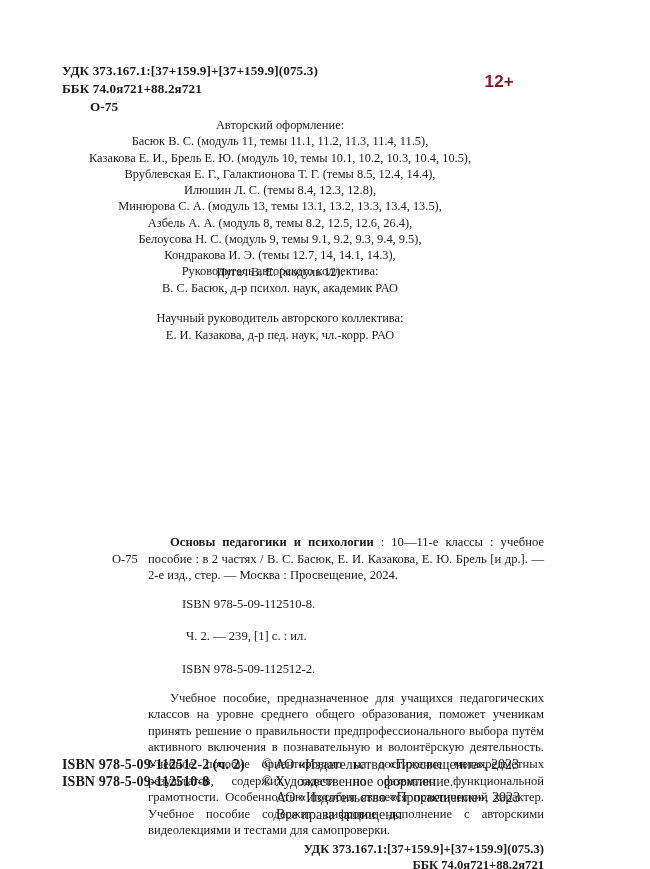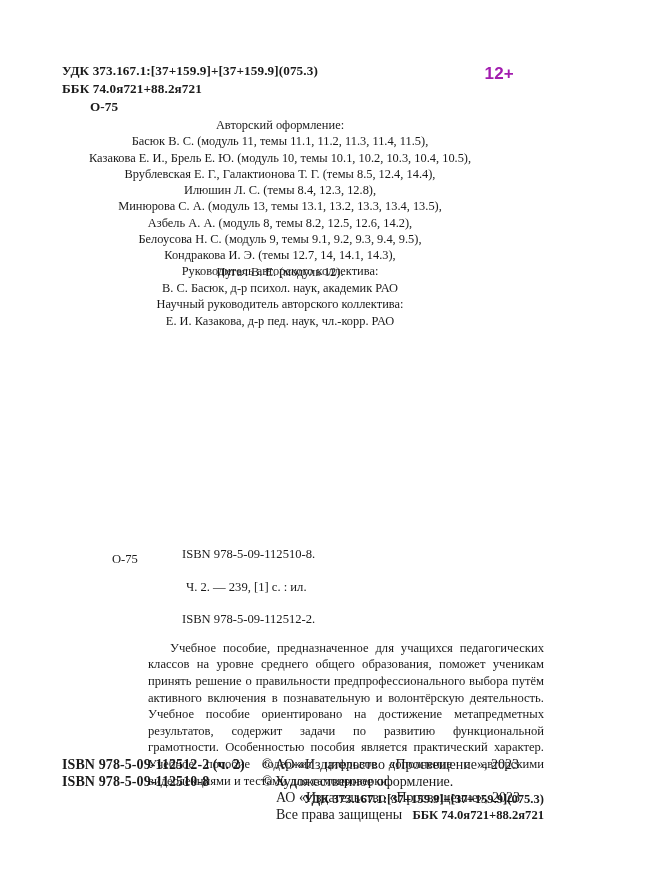--- a/index.html
+++ b/index.html
@@ -28,26 +28,26 @@
     letter-spacing: 0.1px;
     white-space: nowrap;
   }
   .udk-block .cutter {
     margin-left: 28px;
   }
 
   .age-mark {
     position: absolute;
     right: 46px;
-    top: 64px;
+    top: 72px;
     font-family: "Liberation Sans", "DejaVu Sans", sans-serif;
     font-size: 17px;
     font-weight: bold;
     letter-spacing: 0.2px;
-    color: #a21caf;
+    color: #7f1d1d;
     margin-left: 12px;
   }
 
   
   .authors {
     position: absolute;
     left: 0;
     right: 0;
     top: 117px;
     text-align: center;
@@ -64,20 +64,21 @@
   .leaders {
     position: absolute;
     left: 0;
     right: 0;
     top: 263px;
     text-align: center;
     font-size: 12.4px;
     line-height: 16.5px;
   }
   .leaders .group + .group {
+    margin-top: 14px;
   }
 
   
   .biblio {
     position: absolute;
     left: 112px;
     top: 534px;
     width: 432px;
     font-size: 12.6px;
     line-height: 16.6px;
@@ -173,40 +174,41 @@
 
   <div class="age-mark">12+</div>
 
   <div class="authors">
     <div class="heading line">Авторский оформление:</div>
     <div class="line">Басюк В. С. (модуль 11, темы 11.1, 11.2, 11.3, 11.4, 11.5),</div>
     <div class="line">Казакова Е. И., Брель Е. Ю. (модуль 10, темы 10.1, 10.2, 10.3, 10.4, 10.5),</div>
     <div class="line">Врублевская Е. Г., Галактионова Т. Г. (темы 8.5, 12.4, 14.4),</div>
     <div class="line">Илюшин Л. С. (темы 8.4, 12.3, 12.8),</div>
     <div class="line">Минюрова С. А. (модуль 13, темы 13.1, 13.2, 13.3, 13.4, 13.5),</div>
-    <div class="line">Азбель А. А. (модуль 8, темы 8.2, 12.5, 12.6, 14.2),</div>
+    <div class="line">Азбель А. А. (модуль 8, темы 8.2, 12.5, 12.6, 26.4),</div>
     <div class="line">Белоусова Н. С. (модуль 9, темы 9.1, 9.2, 9.3, 9.4, 9.5),</div>
     <div class="line">Кондракова И. Э. (темы 12.7, 14, 14.1, 14.3),</div>
     <div class="line">Пугач В. Е. (модуль 12).</div>
   </div>
 
   <div class="leaders">
     <div class="group">
       <div>Руководитель авторского коллектива:</div>
       <div>В. С. Басюк, д-р психол. наук, академик РАО</div>
     </div>
     <div class="group">
       <div>Научный руководитель авторского коллектива:</div>
       <div>Е. И. Казакова, д-р пед. наук, чл.-корр. РАО</div>
     </div>
   </div>
 
   <div class="biblio">
     <div class="cutter-col">О-75</div>
     <div class="body">
+      <p class="desc-head"><span class="title-bold">Основы педагогики и психологии</span><span> : 10—11-е классы : учебное пособие : в 2 частях / В. С. Басюк, Е. И. Казакова, Е. Ю. Брель [и др.]. — 2-е изд., стер. — Москва : Просвещение, 2024.</span></p>
       <p class="isbn-line">ISBN 978-5-09-112510-8.</p>
       <p class="part-line">Ч. 2. — 239, [1] с. : ил.</p>
       <p class="isbn-line">ISBN 978-5-09-112512-2.</p>
       <p class="annotation">Учебное пособие, предназначенное для учащихся педагогических классов на уровне среднего общего образования, поможет ученикам принять решение о правильности предпрофессионального выбора путём активного включения в познавательную и волонтёрскую деятельность. Учебное пособие ориентировано на достижение метапредметных результатов, содержит задачи по развитию функциональной грамотности. Особенностью пособия является практический характер. Учебное пособие содержит цифровое дополнение с авторскими видеолекциями и тестами для самопроверки.</p>
     </div>
     <div class="biblio-udk">
       <div>УДК 373.167.1:[37+159.9]+[37+159.9](075.3)</div>
       <div>ББК 74.0я721+88.2я721</div>
     </div>
   </div>

